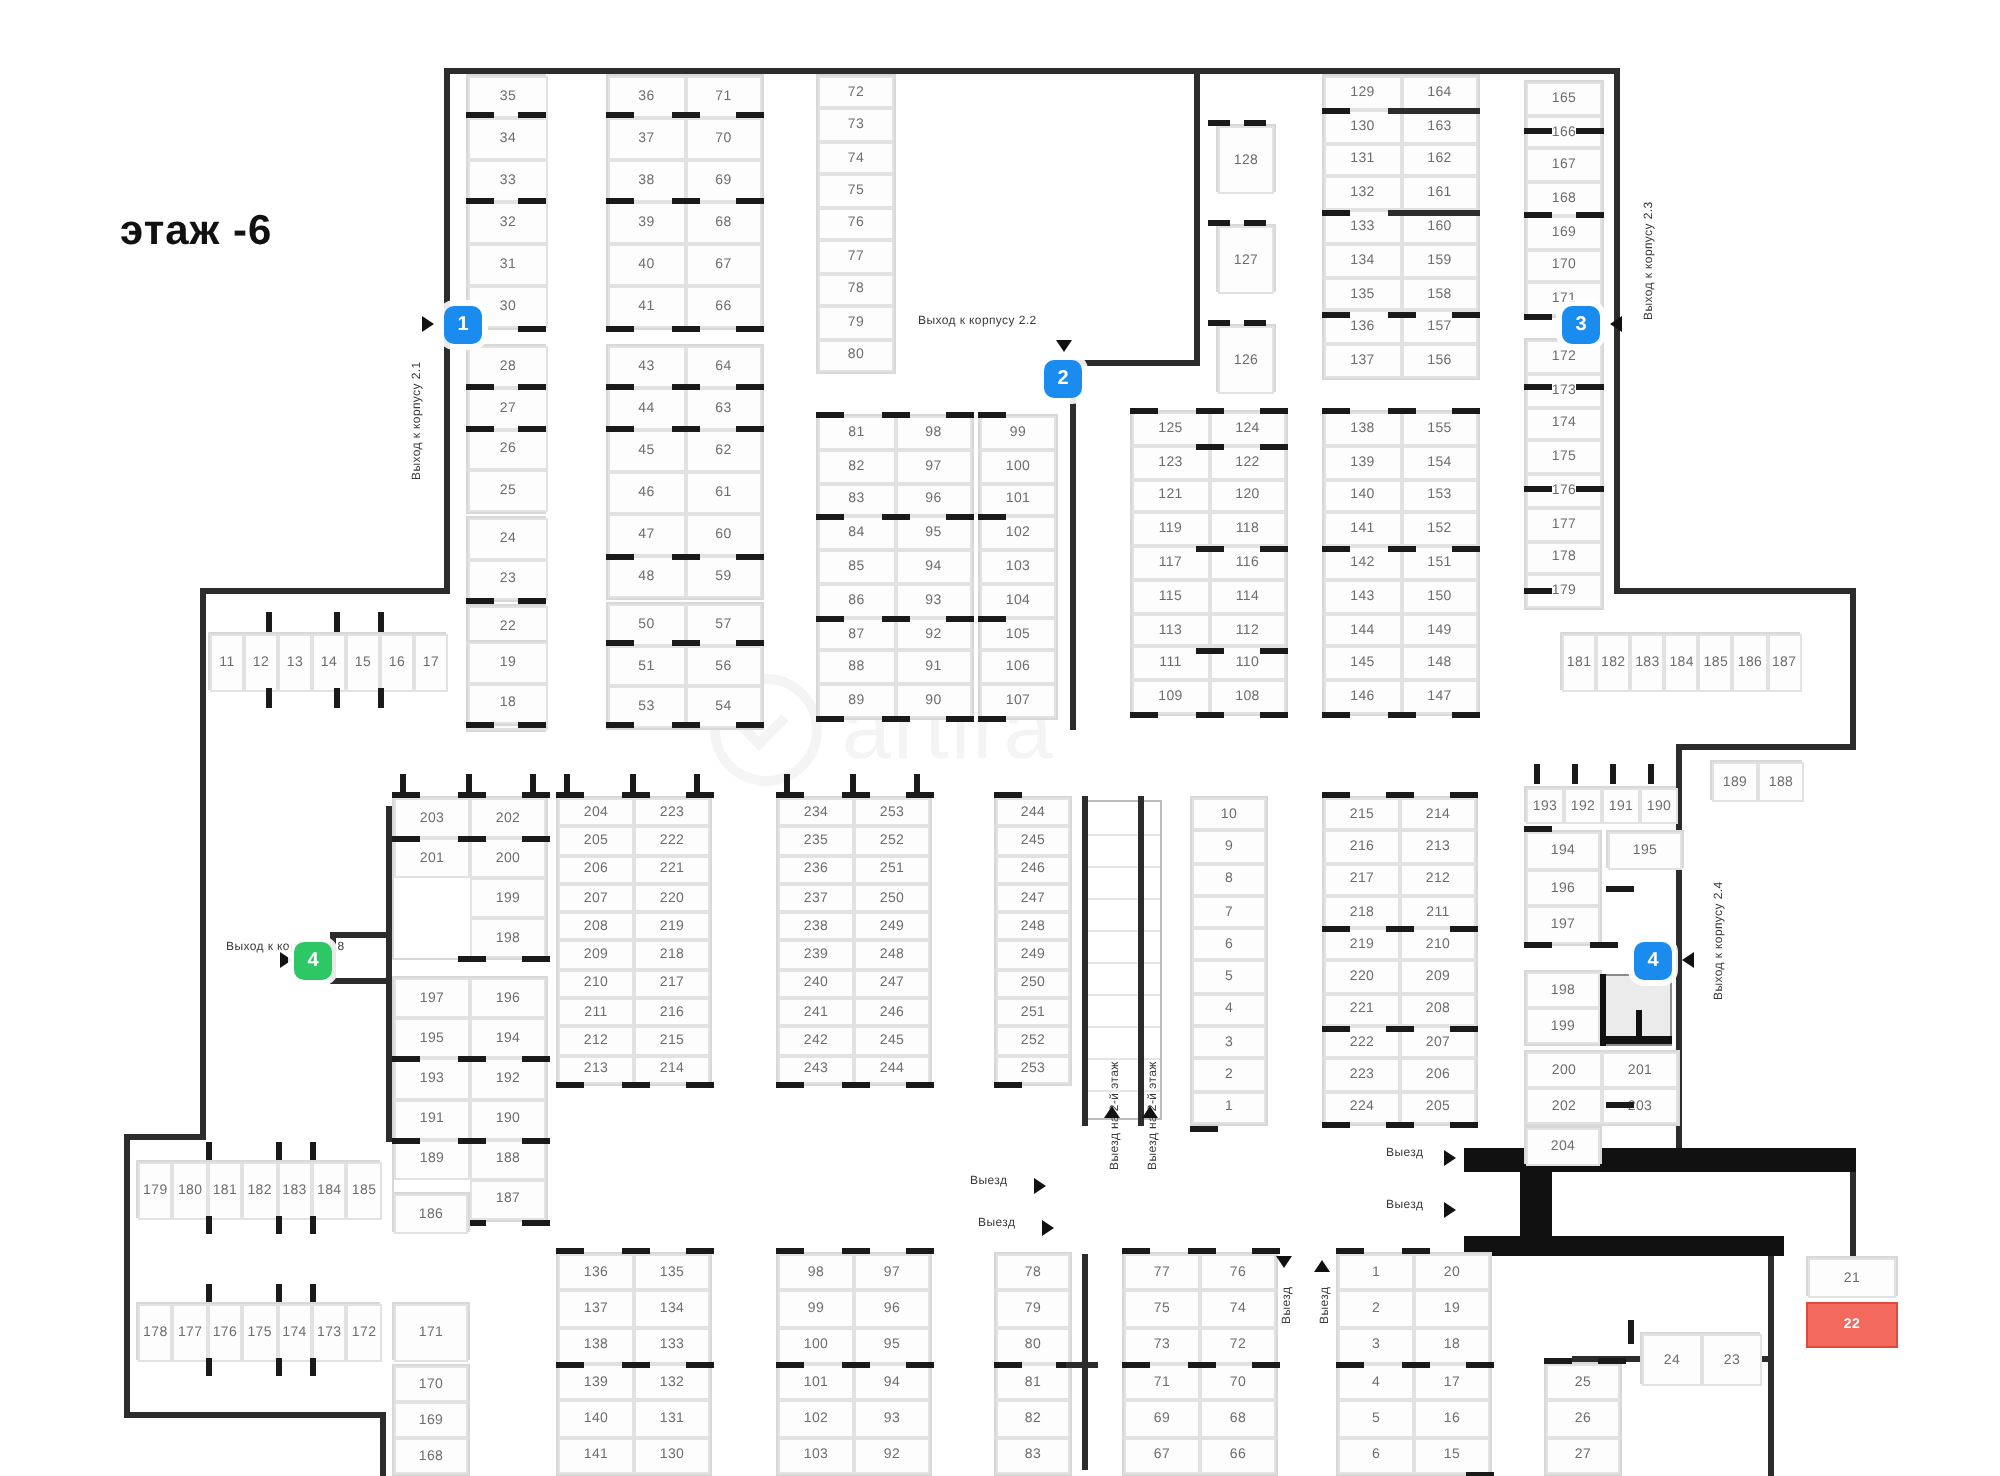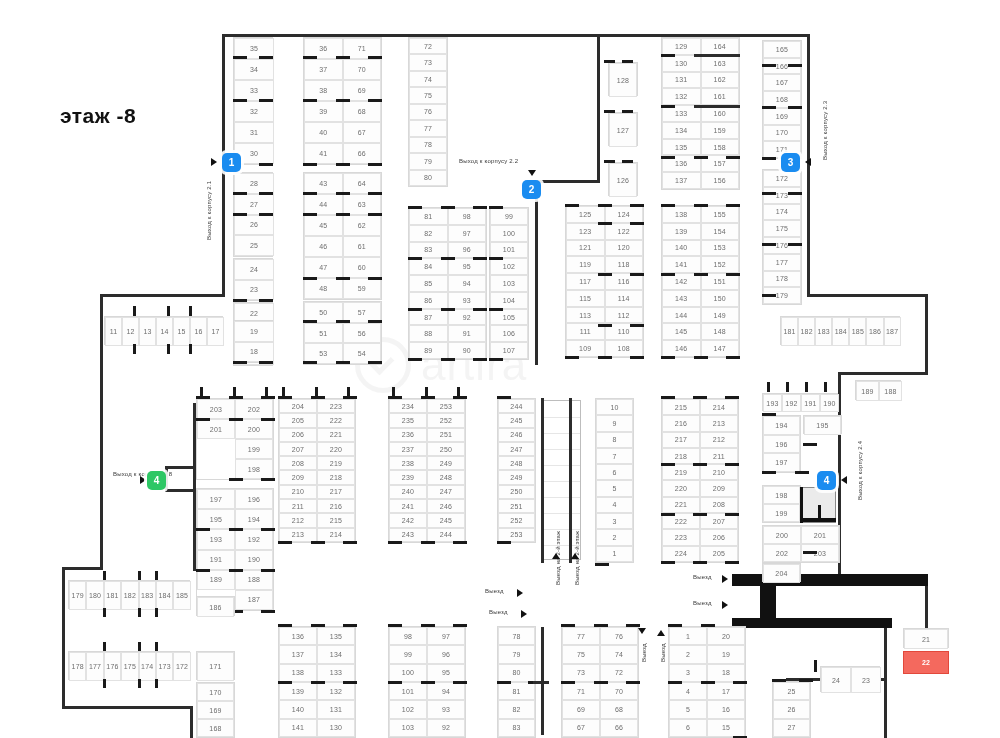--- a/index.html
+++ b/index.html
@@ -205,21 +205,21 @@
     background: #ebebeb;
     border: 1px solid #8a8a8a;
     box-sizing: border-box;
   }
 </style>
 </head>
 <body>
 
 <div id="plan">
 
-  <div id="floor-title">этаж -8</div>
+  <div id="floor-title">этаж -6</div>
 
   <div id="watermark">
     <div class="wm-mark"></div>
     <div class="wm-text">artira</div>
   </div>
 
   <div class="wall" style="left:222px;top:34px;width:3px;height:262px;"></div>
   <div class="wall" style="left:100px;top:294px;width:125px;height:3px;"></div>
   <div class="wall" style="left:100px;top:294px;width:3px;height:276px;"></div>
   <div class="wall" style="left:62px;top:567px;width:41px;height:3px;"></div>

